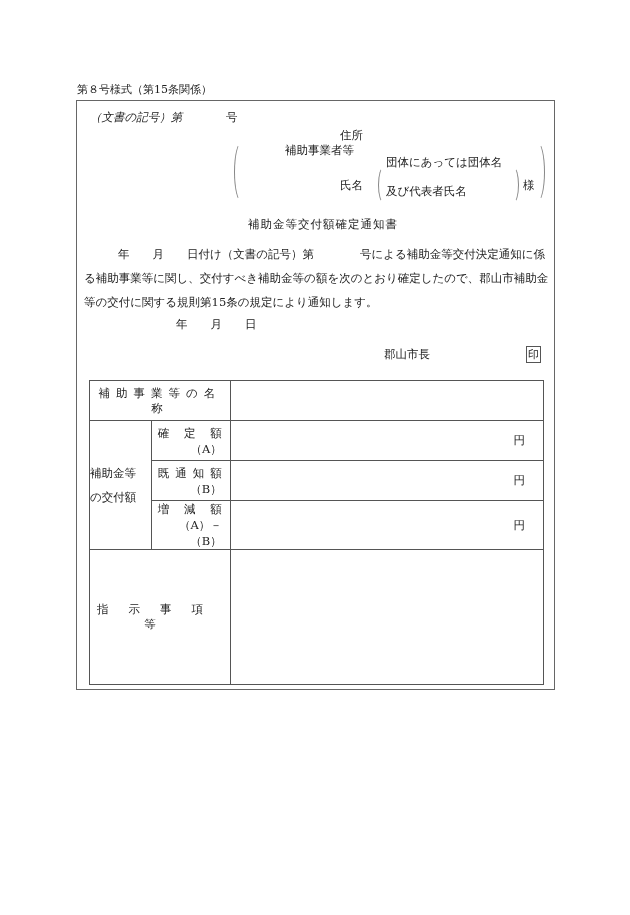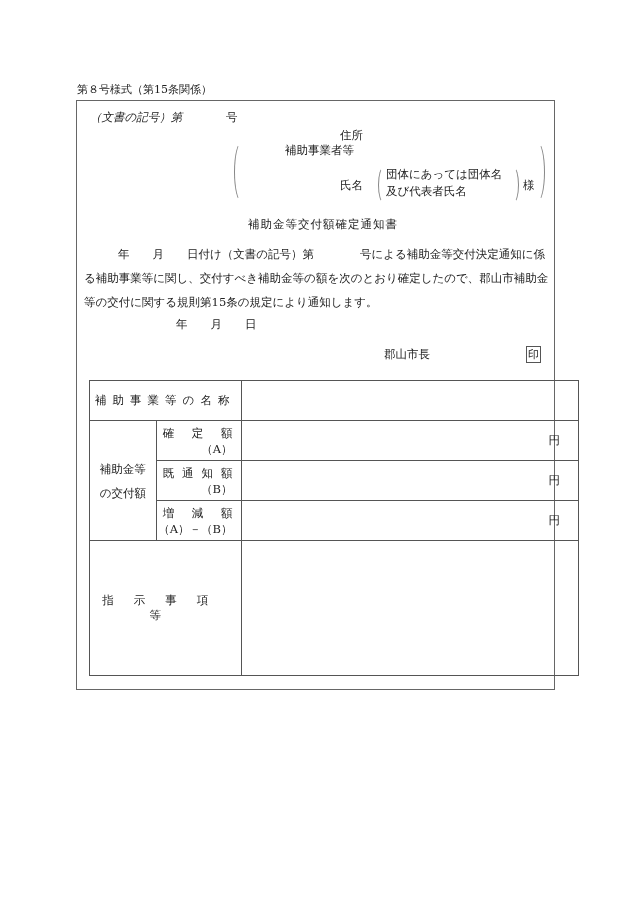--- a/index.html
+++ b/index.html
@@ -5,21 +5,21 @@
   html, body { margin:0; padding:0; background:#ffffff; }
   body { width:630px; height:915px; position:relative; overflow:hidden;
          font-family:"DejaVu Serif","Liberation Serif",serif; color:#222; font-size:11.5px; }
   .abs { position:absolute; white-space:nowrap; }
   .form-label { left:77px; top:82px; font-size:11px; }
   .outer { position:absolute; left:76px; top:100px; width:479px; height:590px;
            border:1px solid #666; box-sizing:border-box; }
   .paren { position:absolute; border:1px solid #888; border-radius:50%; }
   .stamp { position:absolute; left:526px; top:346px; width:13px; height:15px; border:1px solid #555;
            font-size:11px; line-height:15px; text-align:center; }
-  table.grid { position:absolute; left:89px; top:380px; width:490px; border-collapse:collapse; }
+  table.grid { position:absolute; left:89px; top:380px; width:455px; border-collapse:collapse; }
   table.grid td { border:1px solid #555; padding:0; font-size:11.5px; }
   .r1 td { height:39px; }
   .r2 td, .r3 td, .r4 td { height:39px; }
   .r5 td { height:134px; }
   .spaced { letter-spacing:6px; text-align:center; }
   .sub { text-align:right; padding-right:8px !important; line-height:16px; }
   .sub .l1 { display:block; text-align:justify; text-align-last:justify; padding-left:6px; }
   .yen { text-align:right; padding-right:18px !important; }
   .wide { letter-spacing:20px; text-align:center; }
 </style>
@@ -32,21 +32,21 @@
 
 <div class="abs" style="left:90px;top:110px;font-style:italic;">（文書の記号）第</div>
 <div class="abs" style="left:226px;top:110px;">号</div>
 
 <div class="paren" style="left:234px;top:142px;width:14px;height:58px;border-right:none;border-top-color:transparent;border-bottom-color:transparent;"></div>
 <div class="paren" style="left:530px;top:142px;width:14px;height:58px;border-left:none;border-top-color:transparent;border-bottom-color:transparent;"></div>
 <div class="abs" style="left:257px;top:143px;margin-left:28px;">補助事業者等</div>
 <div class="abs" style="left:340px;top:128px;">住所</div>
 <div class="abs" style="left:340px;top:178px;">氏名</div>
 <div class="paren" style="left:378px;top:167px;width:10px;height:34px;border-right:none;border-top-color:transparent;border-bottom-color:transparent;"></div>
-<div class="abs" style="left:386px;top:167px;">団体にあっては団体名</div>
+<div class="abs" style="left:386px;top:155px;">団体にあっては団体名</div>
 <div class="abs" style="left:386px;top:184px;">及び代表者氏名</div>
 <div class="paren" style="left:508px;top:167px;width:10px;height:34px;border-left:none;border-top-color:transparent;border-bottom-color:transparent;"></div>
 <div class="abs" style="left:523px;top:178px;">様</div>
 
 <div class="abs" style="left:248px;top:217px;letter-spacing:1px;">補助金等交付額確定通知書</div>
 
 <div class="abs" style="left:118px;top:247px;">年　　月　　日付け（文書の記号）第　　　　号による補助金等交付決定通知に係</div>
 <div class="abs" style="left:84px;top:271px;">る補助事業等に関し、交付すべき補助金等の額を次のとおり確定したので、郡山市補助金</div>
 <div class="abs" style="left:84px;top:295px;">等の交付に関する規則第15条の規定により通知します。</div>
 
@@ -59,21 +59,21 @@
       <col style="width:62px">
       <col style="width:79px">
       <col style="width:314px">
     </colgroup>
   <tbody>
       <tr class="r1">
     <td colspan="2" class="spaced">補助事業等の名称</td>
     <td></td>
   </tr>
   <tr class="r2">
-    <td rowspan="3" style="text-align:center;line-height:24px;">
+    <td rowspan="3" style="line-height:24px;">
       <span>補助金等</span><br>
       <span>の交付額</span>
     </td>
     <td class="sub">
       <span class="l1">確　定　額</span>
       <span>（A）</span>
     </td>
     <td class="yen"><span>円</span></td>
   </tr>
   <tr class="r3">

